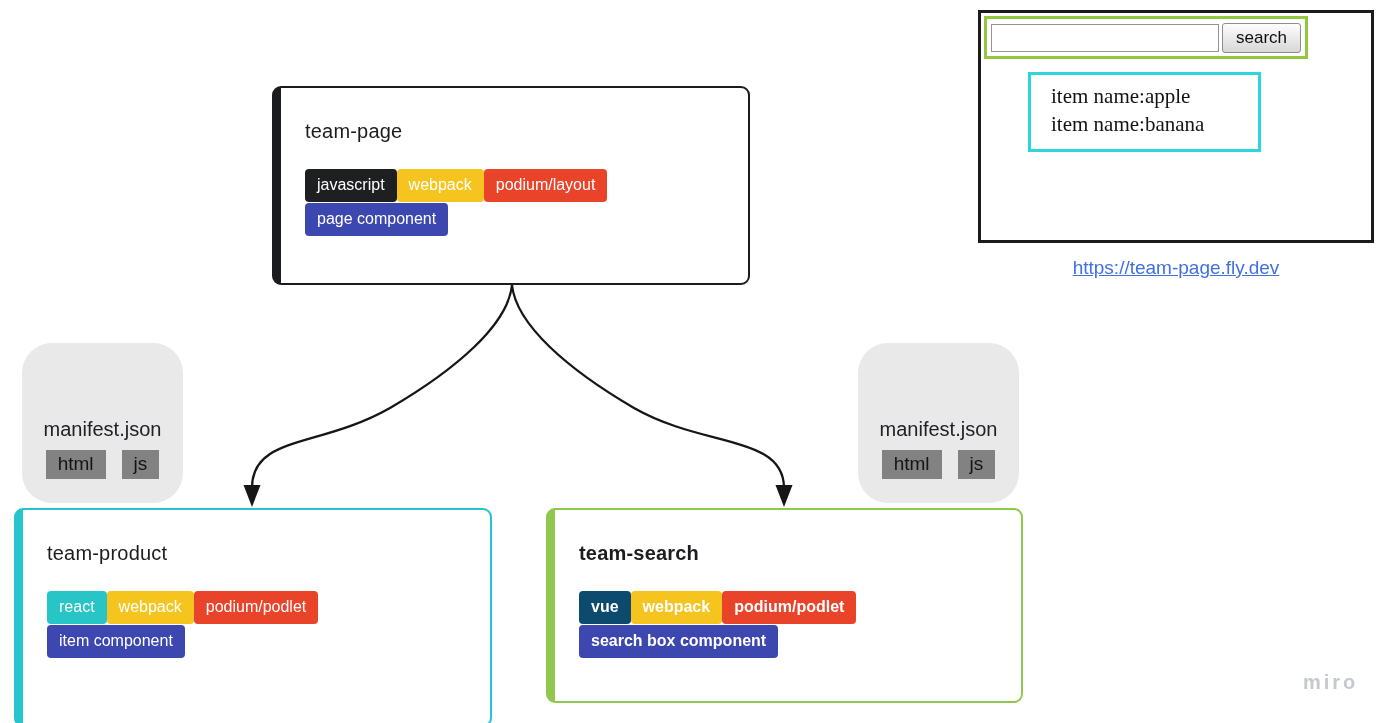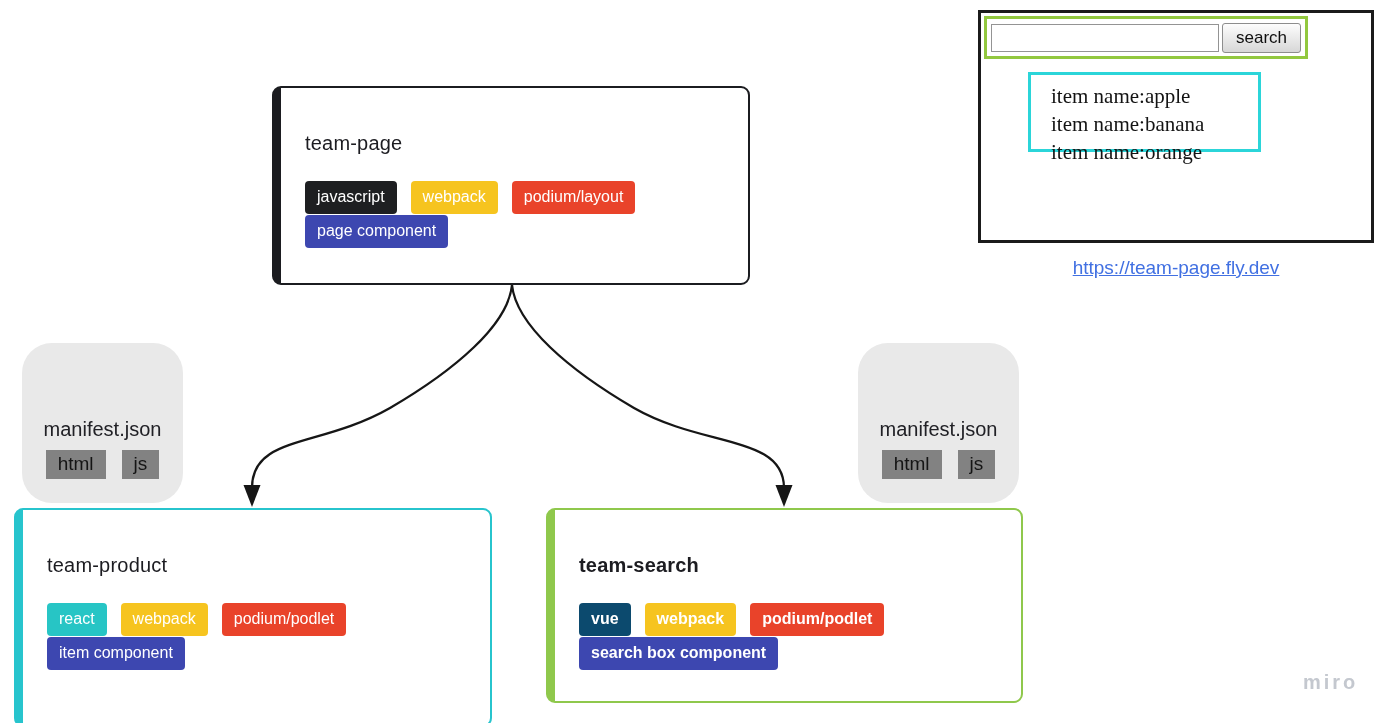--- a/index.html
+++ b/index.html
@@ -6,27 +6,27 @@
   html,body { background:#ffffff; }
   #canvas {
     position:relative; width:1381px; height:723px; background:#ffffff;
     font-family:"Liberation Sans", sans-serif; overflow:hidden;
   }
 
   
   .card {
     position:absolute; background:#fff;
     border:2px solid #1b1c20; border-left-width:9px; border-radius:9px;
-    padding:44px 0 0 24px;
+    padding:32px 0 0 24px;
   }
   #card-team-page    { left:272px; top:86px;  width:478px; height:199px; }
   #card-team-product { left:14px;  top:508px; width:478px; height:219px; }
   #card-team-search  { left:546px; top:508px; width:477px; height:195px;font-weight:bold; }
   .card-title { font-size:20px; color:#1c1c21; letter-spacing:.2px; }
-  .tag-row { display:flex; gap:14px; margin-top:26px; }
+  .tag-row { display:flex; gap:0; margin-top:26px; }
   .tag-row.second { margin-top:1px; }
   .tag {
     color:#ffffff; font-size:16px; padding:6px 12px 7px 12px;
     border-radius:4px; white-space:nowrap; line-height:20px;
   }
 
   
   .manifest {
     position:absolute; width:161px; height:160px; background:#e9e9e9;
     border-radius:30px; display:flex; flex-direction:column;
@@ -142,21 +142,20 @@
   </div>
 
   <div id="browser">
     <div id="search-form" style="border-color: rgb(146, 200, 63);">
       <input id="search-input" type="text" value="" style="">
       <button id="search-btn">search</button>
     </div>
     <div id="results-box" style="border-color: rgb(43, 213, 217);">
       <div>item name:apple</div>
       <div>item name:banana</div>
-      <div>item name:orange</div>
     </div>
   </div>
   <div id="browser-link-wrap">
     <a id="browser-link" href="#" style="color: rgb(65, 112, 226);">https://team-page.fly.dev</a>
   </div>
 
   <div id="watermark">miro</div>
 
 </div>
 

